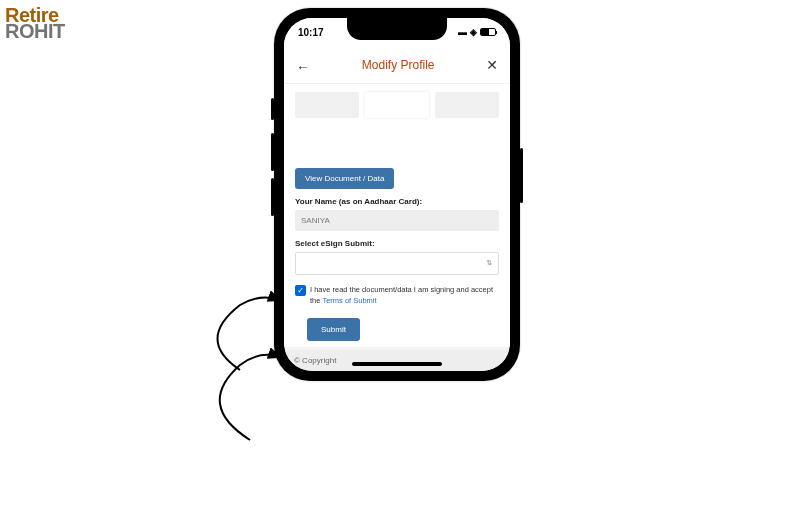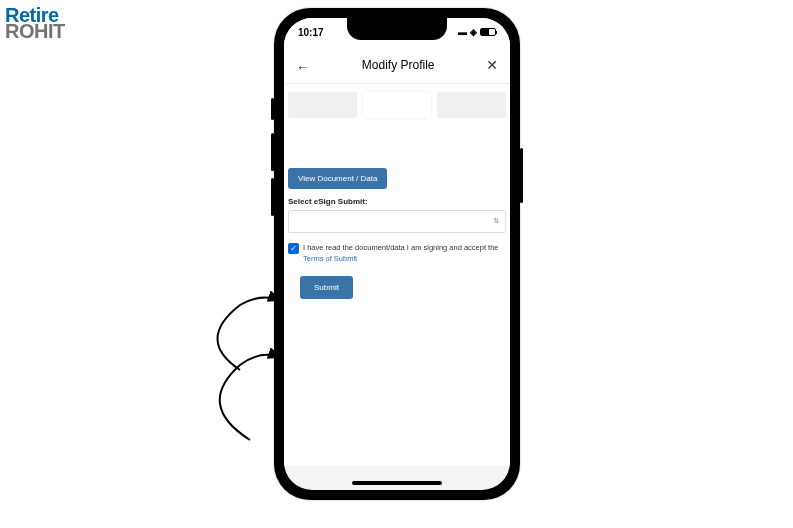--- a/index.html
+++ b/index.html
@@ -1,48 +1,48 @@
 <!DOCTYPE html>
 <html><head>
 <meta charset="utf-8">
 <style>
 * { margin: 0; padding: 0; box-sizing: border-box; }
 body { font-family: -apple-system, Helvetica, Arial, sans-serif; background: #fff; width: 793px; height: 528px; position: relative; overflow: hidden; }
 
 
 .logo { position: absolute; top: 5px; left: 5px; font-weight: 900; font-size: 20px; line-height: 1; }
-.logo-top { color: #0369a1; letter-spacing: -0.5px; }
+.logo-top { color: #a16207; letter-spacing: -0.5px; }
 .logo-top::after { content: ''; }
 .logo-bottom { color: #737373; letter-spacing: -0.5px; margin-top: -4px; }
 
 
-.phone { position: absolute; left: 274px; top: 8px; width: 246px; height: 492px; background: #000; border-radius: 36px; padding: 10px; box-shadow: 0 0 2px rgba(0,0,0,0.3); }
+.phone { position: absolute; left: 274px; top: 8px; width: 246px; height: 373px; background: #000; border-radius: 36px; padding: 10px; box-shadow: 0 0 2px rgba(0,0,0,0.3); }
 .phone-inner { width: 100%; height: 100%; background: #f4f4f4; border-radius: 28px; overflow: hidden; position: relative; }
 .notch { position: absolute; top: 0; left: 50%; transform: translateX(-50%); width: 100px; height: 22px; background: #000; border-radius: 0 0 14px 14px; z-index: 10; }
 .side-btn { position: absolute; background: #000; border-radius: 2px; }
 .side-btn.b1 { left: -3px; top: 90px; width: 3px; height: 22px; }
 .side-btn.b2 { left: -3px; top: 125px; width: 3px; height: 38px; }
 .side-btn.b3 { left: -3px; top: 170px; width: 3px; height: 38px; }
 .side-btn.b4 { right: -3px; top: 140px; width: 3px; height: 55px; }
 .home-ind { position: absolute; bottom: 5px; left: 50%; transform: translateX(-50%); width: 90px; height: 4px; background: #000; border-radius: 3px; z-index: 10; }
 
 
 .status-bar { height: 28px; display: flex; justify-content: space-between; align-items: center; padding: 0 14px; font-size: 10px; font-weight: 600; background: #fff; }
 .status-right { display: flex; gap: 3px; align-items: center; font-size: 9px; }
 .battery { width: 16px; height: 8px; border: 1px solid #000; border-radius: 2px; position: relative; }
 .battery::after { content: ''; position: absolute; right: -2px; top: 2px; width: 1px; height: 3px; background: #000; }
 .battery-fill { width: 60%; height: 100%; background: #000; }
 
 
 .app-header { background: #fff; height: 38px; display: flex; align-items: center; justify-content: space-between; padding: 0 12px; border-bottom: 1px solid #eee; }
-.app-header .title { font-size: 12px; font-weight: 500; color: #000000; }
+.app-header .title { font-size: 12px; font-weight: 500; color: #c2410c; }
 .back-arrow, .close-x { font-size: 14px; color: #333; cursor: pointer; }
 
 
-.content { padding: 8px 4px; font-size: 9px; height: calc(100% - 66px - 24px); overflow: hidden; background: #fff; position: relative; }
+.content { padding: 8px 11px; font-size: 9px; height: calc(100% - 66px - 24px); overflow: hidden; background: #fff; position: relative; }
 .tabs { display: flex; gap: 6px; margin-bottom: 50px; }
 .tab { flex: 1; height: 26px; background: #f0f0f0; border-radius: 2px; }
 .tab.active { background: #fff; box-shadow: 0 0 3px rgba(0,0,0,0.1); }
 
 .btn { background: #3b72a8; color: #fff; border: none; padding: 6px 10px; font-size: 8px; border-radius: 3px; cursor: pointer; }
 .btn.submit { padding: 7px 14px; margin-top: 12px; margin-left: 12px; }
 
 .label { font-size: 8px; font-weight: 700; color: #222; margin: 8px 0 4px; }
 .input-ro { background: #eee; padding: 6px; font-size: 8px; color: #777; border-radius: 2px; }
 .select { background: #fff; border: 1px solid #ddd; padding: 6px; font-size: 8px; color: #aaa; border-radius: 2px; position: relative; }
@@ -110,28 +110,33 @@
 
     <div class="content">
       <div class="tabs">
         <div class="tab"></div>
         <div class="tab active"></div>
         <div class="tab"></div>
       </div>
 
       <button class="btn">View Document / Data</button>
 
+      <div class="label">Your Name (as on Aadhaar Card):</div>
+      <div class="input-ro">SANIYA</div>
 
       <div class="label">Select eSign Submit:</div>
       <div class="select">&nbsp;</div>
 
       <div class="consent">
         <div class="checkbox">✓</div>
         <div>
           <span>I have read the document/data I am signing and accept the </span><span class="tos-link">Terms of Submit</span>
         </div>
       </div>
 
       <button class="btn submit">Submit</button>
     </div>
 
+    <div class="footer">
+      <span>© Copyright</span>
+    </div>
   </div>
 </div>
 
 </body></html>

